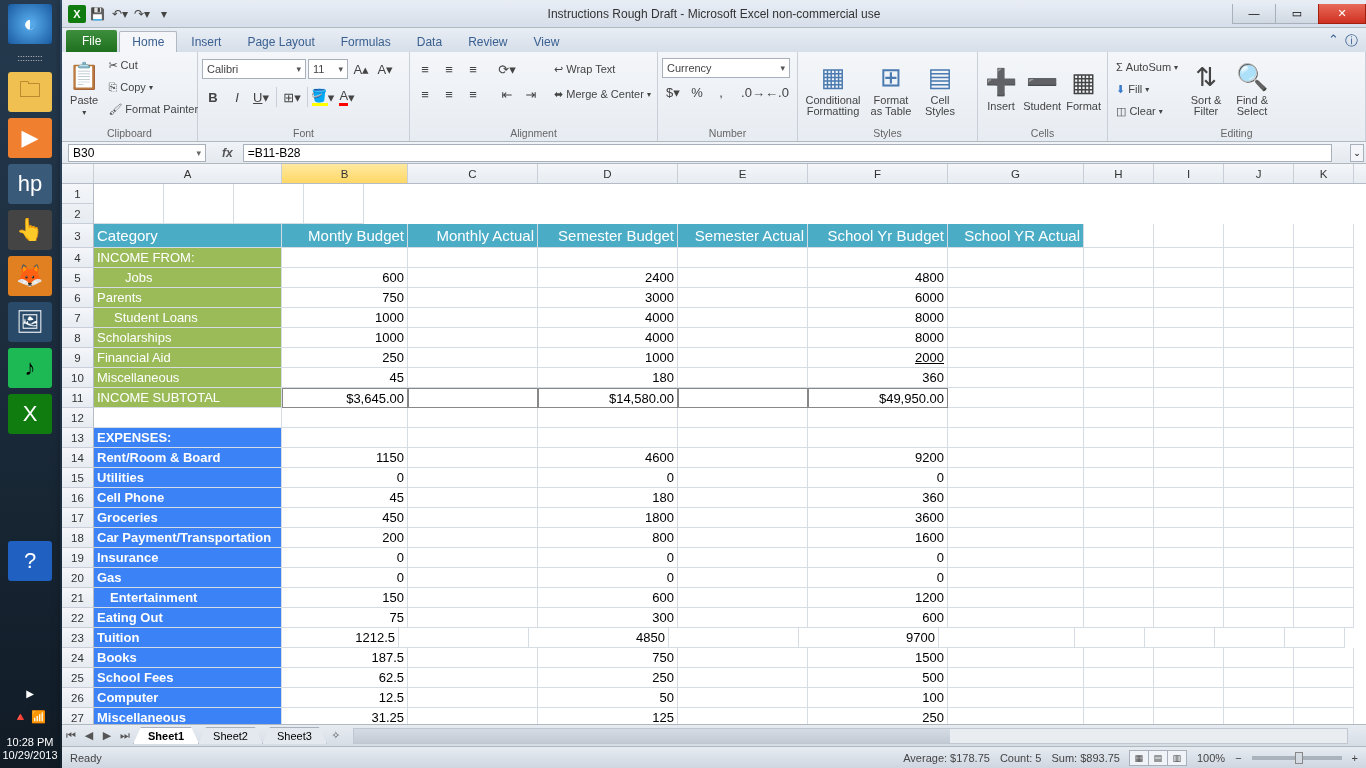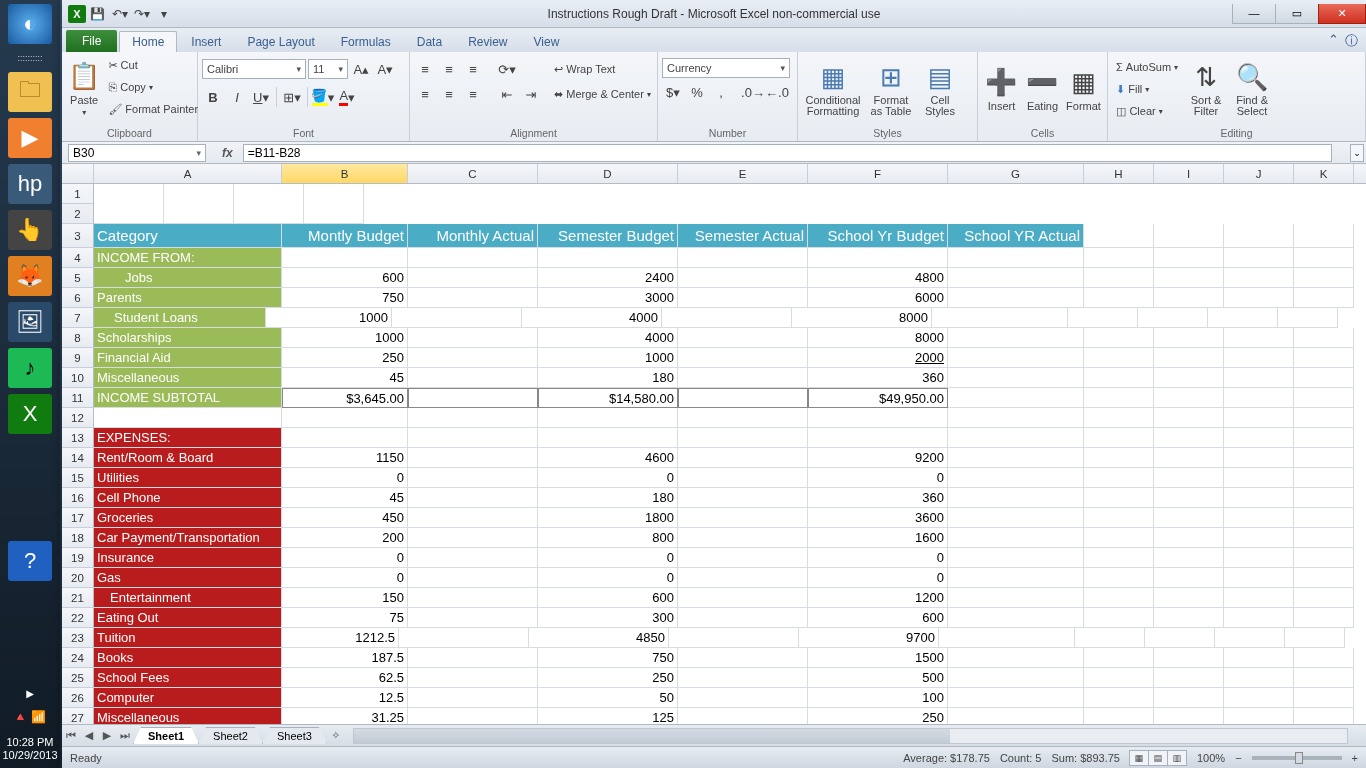--- a/index.html
+++ b/index.html
@@ -57,21 +57,21 @@
 .colh.sel { background: linear-gradient(#ffe9a0,#ffd866); }
 .grid-body { flex: 1; overflow: hidden; }
 .grow { display: flex; height: 20px; }
 .rowh { width: 32px; background: linear-gradient(#f4f6f9,#e7ecf2); border-bottom: 1px solid #c8cfd8; border-right: 1px solid #b5bcc5; }
 .cell { border-right: 1px solid #d6dce3; border-bottom: 1px solid #d6dce3; font-size: 13px; padding: 0 3px; display: flex; align-items: center; overflow: hidden; white-space: nowrap; }
 .cell.r { justify-content: flex-end; }
 .cell.c { justify-content: center; }
 .title-row { background: #4f81bd; color: #fff; font-size: 22px; font-weight: 400; }
 .hdr-row { background: #4bacc6; color: #fff; font-size: 15px; }
 .income-lbl { background: #9bbb59; color: #fff; }
-.expense-lbl { background: #b91c1c; color: #fff; }
+.expense-lbl { background: #3b82f6; color: #fff; font-weight: bold; }
 .subtotal-cell { border: 1px solid #888 !important; }
 
 .sheet-tabs { height: 22px; background: linear-gradient(#e7ecf2,#d6dde5); border-top: 1px solid #b0b8c0; display: flex; align-items: center; font-size: 11px; position: relative; }
 .nav-btn { width: 18px; height: 18px; display: flex; align-items: center; justify-content: center; color: #555; cursor: pointer; }
 .stab { padding: 2px 14px; background: #e4e9ef; border: 1px solid #a8b0bc; border-bottom: none; margin-left: -1px; cursor: pointer; clip-path: polygon(8px 0, calc(100% - 8px) 0, 100% 100%, 0 100%); }
 .stab.active { background: #fff; font-weight: bold; }
 .hscroll { flex: 1; height: 16px; margin: 0 18px 0 8px; background: #e9edf2; border: 1px solid #c0c7d0; position: relative; }
 .hscroll-thumb { position: absolute; left: 0; top: 0; height: 100%; width: 60%; background: linear-gradient(#d4dbe3,#c2cad4); }
 
 .statusbar { height: 22px; background: linear-gradient(#e7ecf2,#cfd6e0); border-top: 1px solid #b0b8c0; display: flex; align-items: center; font-size: 11px; color: #444; padding: 0 8px; }
@@ -274,21 +274,21 @@
       </div>
 
       <div class="rgroup" style="width:130px">
         <div class="rgroup-body">
           <div class="rbtn-big" style="width:40px">
               <span class="ic">➕</span>
               <span>Insert</span>
             </div>
           <div class="rbtn-big" style="width:40px">
               <span class="ic">➖</span>
-              <span>Eating</span>
+              <span>Student</span>
             </div>
           <div class="rbtn-big" style="width:40px">
               <span class="ic">▦</span>
               <span>Format</span>
             </div>
         </div>
         <div class="rgroup-label">Cells</div>
       </div>
 
       <div class="rgroup" style="flex:1">
@@ -414,21 +414,21 @@
             <div class="cell " style="width: 130px;"></div>
             <div class="cell r" style="width: 140px;">6000</div>
             <div class="cell " style="width: 136px;"></div>
             <div class="cell " style="width: 70px;"></div>
             <div class="cell " style="width: 70px;"></div>
             <div class="cell " style="width: 70px;"></div>
             <div class="cell " style="width: 60px;"></div>
           </div>
           <div class="grow ">
             <div class="rowh">7</div>
-            <div class="cell income-lbl" style="width: 172px; padding-left: 20px;">Student Loans</div>
+            <div class="cell income-lbl" style="width: 188px; padding-left: 20px;">Student Loans</div>
             <div class="cell r" style="width: 126px;">1000</div>
             <div class="cell " style="width: 130px;"></div>
             <div class="cell r" style="width: 140px;">4000</div>
             <div class="cell " style="width: 130px;"></div>
             <div class="cell r" style="width: 140px;">8000</div>
             <div class="cell " style="width: 136px;"></div>
             <div class="cell " style="width: 70px;"></div>
             <div class="cell " style="width: 70px;"></div>
             <div class="cell " style="width: 70px;"></div>
             <div class="cell " style="width: 60px;"></div>

